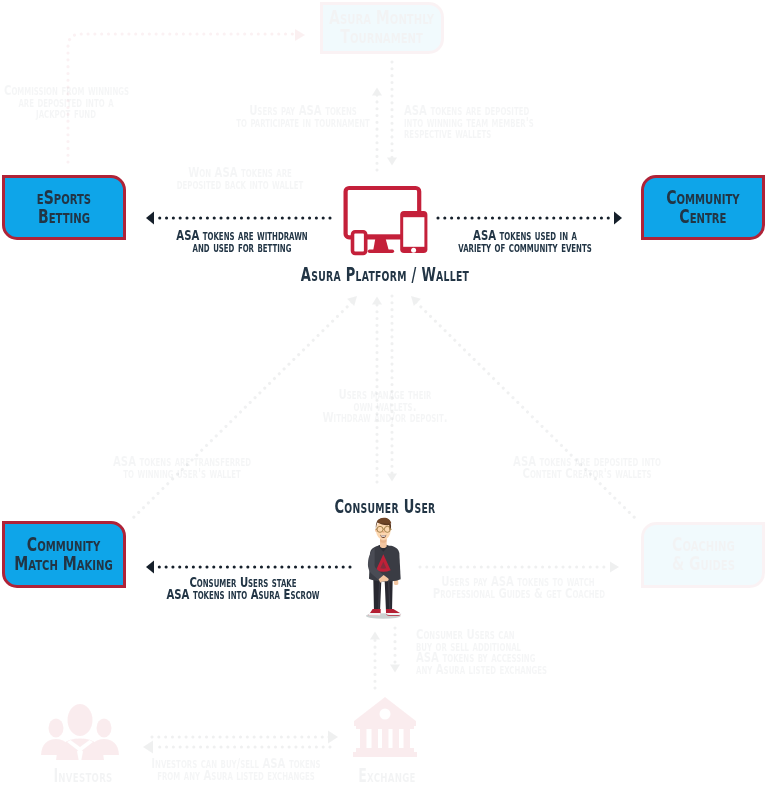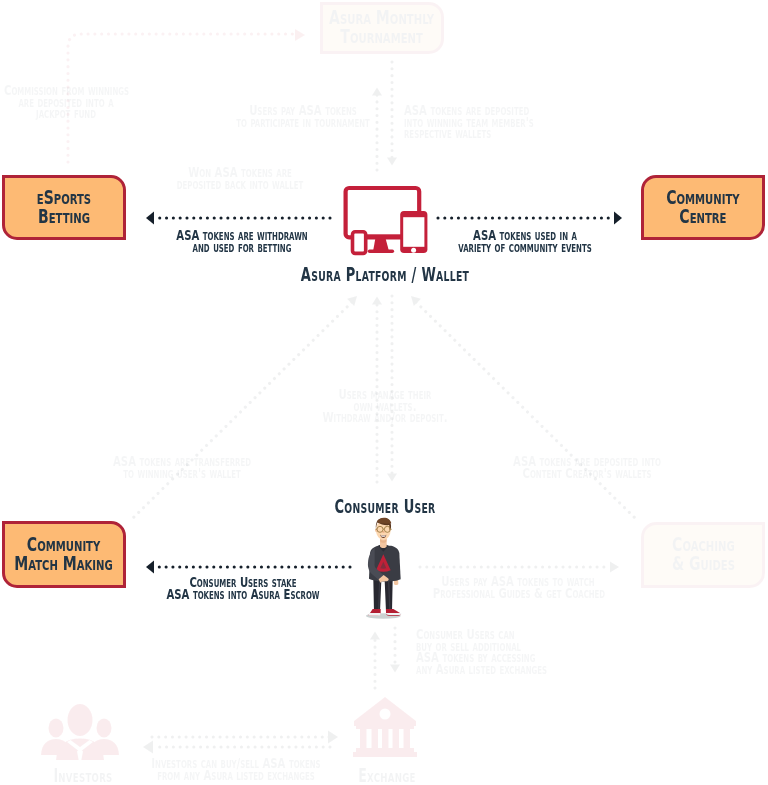--- a/index.html
+++ b/index.html
@@ -2,21 +2,21 @@
 <html><head>
 <meta charset="utf-8">
 <title>Asura Ecosystem Diagram</title>
 <style>
   html,body{margin:0;padding:0;}
   body{width:768px;height:785px;background:#fff;position:relative;overflow:hidden;
        font-family:"DejaVu Sans Condensed","DejaVu Sans",sans-serif;
        -webkit-font-smoothing:antialiased;}
   .stage{position:absolute;left:0;top:0;width:768px;height:785px;}
   
-  .node{position:absolute;box-sizing:border-box;border:3px solid #AF2338;background:#fdba74;
+  .node{position:absolute;box-sizing:border-box;border:3px solid #AF2338;background:#0ea5e9;
         display:flex;align-items:center;justify-content:center;}
   .node .lbl{color:#223545;font-weight:bold;text-align:center;line-height:.95;
              letter-spacing:0;white-space:pre;font-variant:small-caps;
              transform:scaleX(.80);}
   .ctitle{font-variant:small-caps;transform:scaleX(.735);transform-origin:center top;}
   .faded{opacity:.05;}
   .faded2{opacity:.08;}
   
   .flow{position:absolute;color:#223545;font-weight:bold;text-align:center;
         line-height:.80;white-space:pre;letter-spacing:0;

